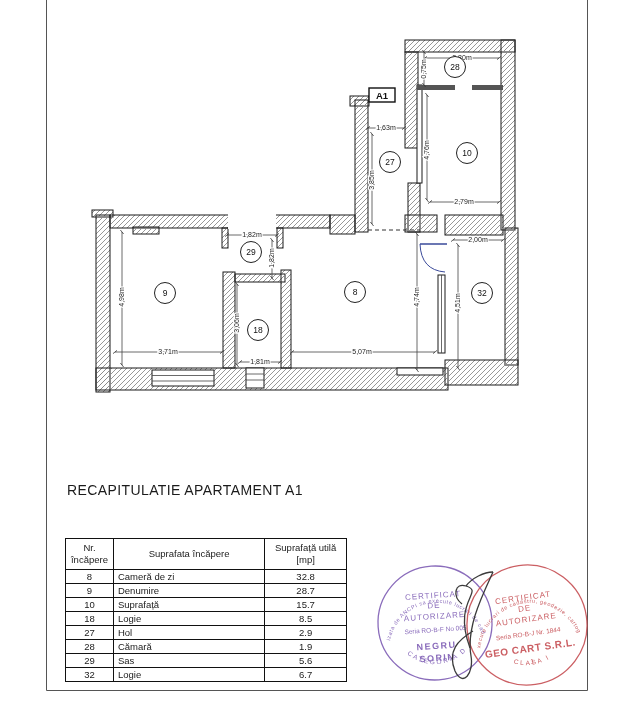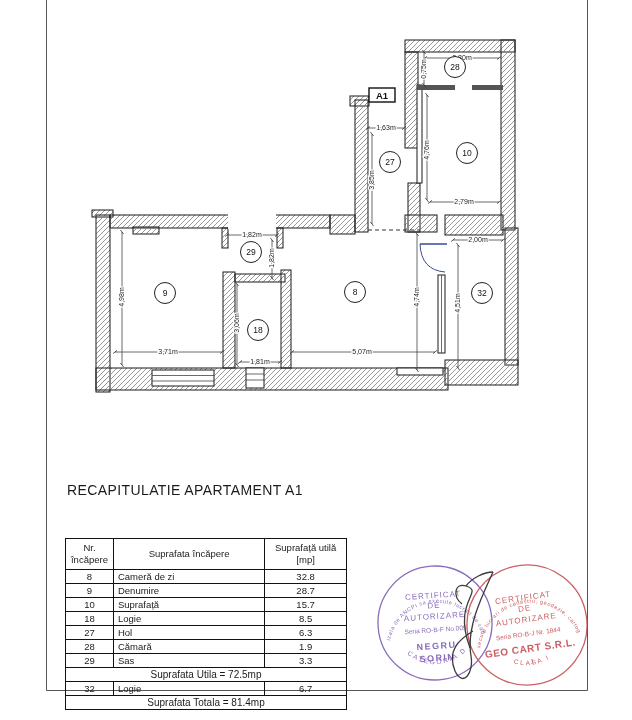--- a/index.html
+++ b/index.html
@@ -240,40 +240,34 @@
       <td class="c">15.7</td>
     </tr>
     <tr>
       <td class="c">18</td>
       <td class="nm">Logie</td>
       <td class="c">8.5</td>
     </tr>
     <tr>
       <td class="c">27</td>
       <td class="nm">Hol</td>
-      <td class="c">6.3</td>
+      <td class="c">2.9</td>
     </tr>
     <tr>
       <td class="c">28</td>
       <td class="nm">Cămară</td>
       <td class="c">1.9</td>
     </tr>
     <tr>
       <td class="c">29</td>
       <td class="nm">Sas</td>
-      <td class="c">3.3</td>
-    </tr>
-    <tr>
-      <td class="merged" colspan="3">Suprafata Utila = 72.5mp</td>
+      <td class="c">5.6</td>
     </tr>
     <tr>
       <td class="c">32</td>
       <td class="nm">Logie</td>
       <td class="c">6.7</td>
     </tr>
-    <tr>
-      <td class="merged" colspan="3">Suprafata Totala = 81.4mp</td>
-    </tr>
   </tbody>
       </table>
 </div>
 
 </div>
 
 </body></html>

